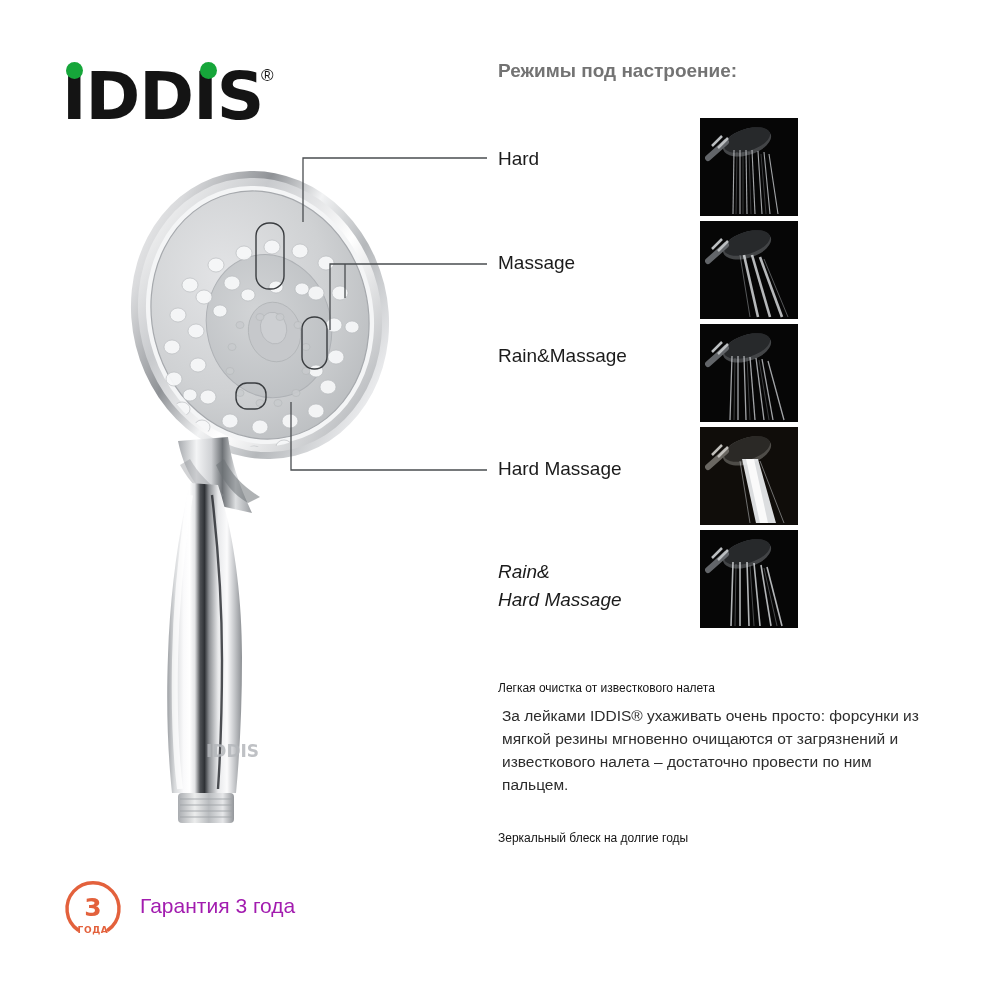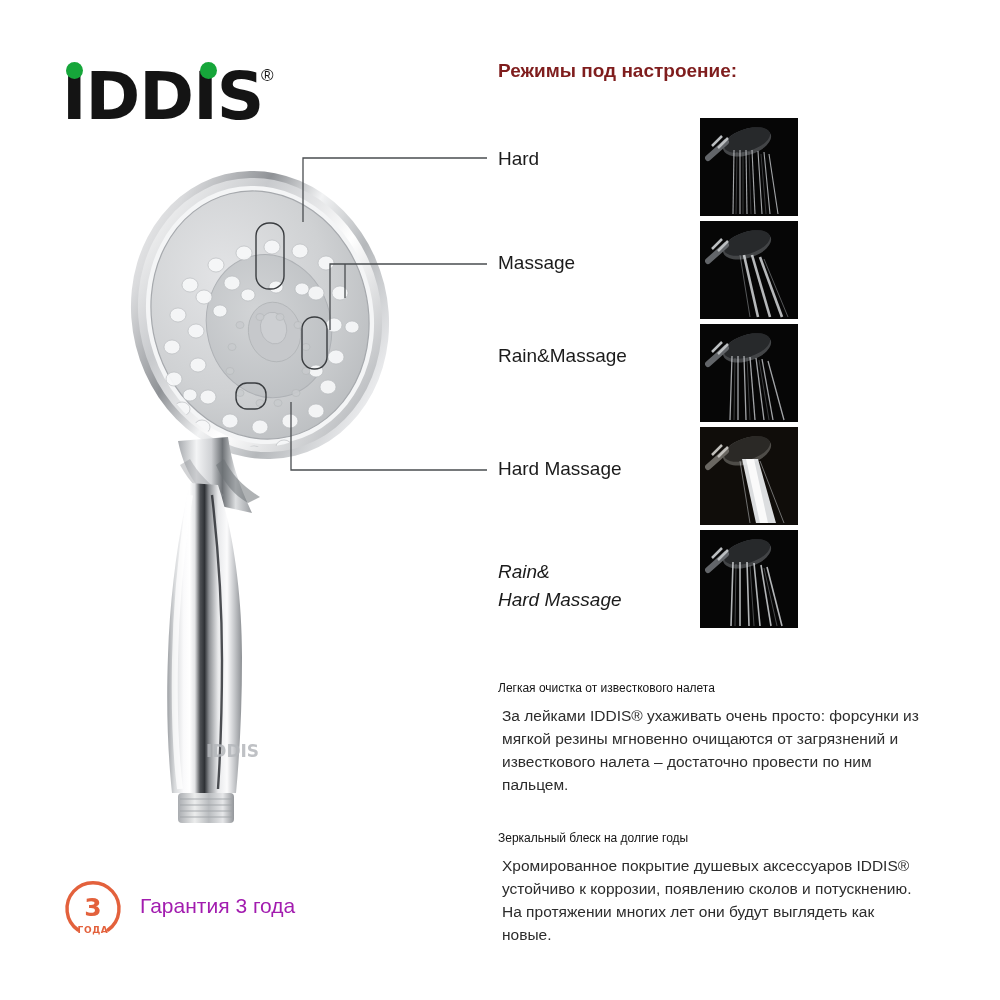--- a/index.html
+++ b/index.html
@@ -32,21 +32,21 @@
   .callouts{position:absolute;left:0;top:0;width:1000px;height:1000px;pointer-events:none;}
 
   .mode-label{
     position:absolute;font-size:19px;color:#1b1b1b;
     line-height:28px;white-space:pre-line;
   }
 
   
   .modes-header{
     position:absolute;left:498px;top:60px;
-    font-size:19px;font-weight:bold;color:#7f1d1d;
+    font-size:19px;font-weight:bold;color:#737373;
   }
 
   
   .thumb{
     position:absolute;left:700px;width:98px;height:98px;
     background:#050505;overflow:hidden;
   }
   .thumb svg{display:block;}
 
   
@@ -377,21 +377,20 @@
     </svg>
   </div>
 
   <div class="feature" style="top:676px;">
     <h3>Легкая очистка от известкового налета</h3>
     <p>За лейками IDDIS® ухаживать очень просто: форсунки из мягкой резины мгновенно очищаются от загрязнений и известкового налета – достаточно провести по ним пальцем.</p>
   </div>
 
   <div class="feature" style="top:826px;">
     <h3>Зеркальный блеск на долгие годы</h3>
-    <p>Хромированное покрытие душевых аксессуаров IDDIS® устойчиво к коррозии, появлению сколов и потускнению. На протяжении многих лет они будут выглядеть как новые.</p>
   </div>
 
   <div class="warranty">
     <svg class="warranty-badge" viewBox="0 0 62 62">
       <path d="M46 52 A26 26 0 1 0 16 52" fill="none" stroke="#e3613c" stroke-width="3.4" stroke-linecap="round"></path>
       <text x="31" y="38" text-anchor="middle" font-family="DejaVu Sans, sans-serif" font-size="25" font-weight="bold" fill="#e3613c">3</text>
       <text x="31" y="55" text-anchor="middle" font-family="DejaVu Sans, sans-serif" font-size="9" font-weight="bold" fill="#e3613c" letter-spacing="0.6">ГОДА</text>
     </svg>
     <div class="warranty-text">Гарантия 3 года</div>
   </div>

